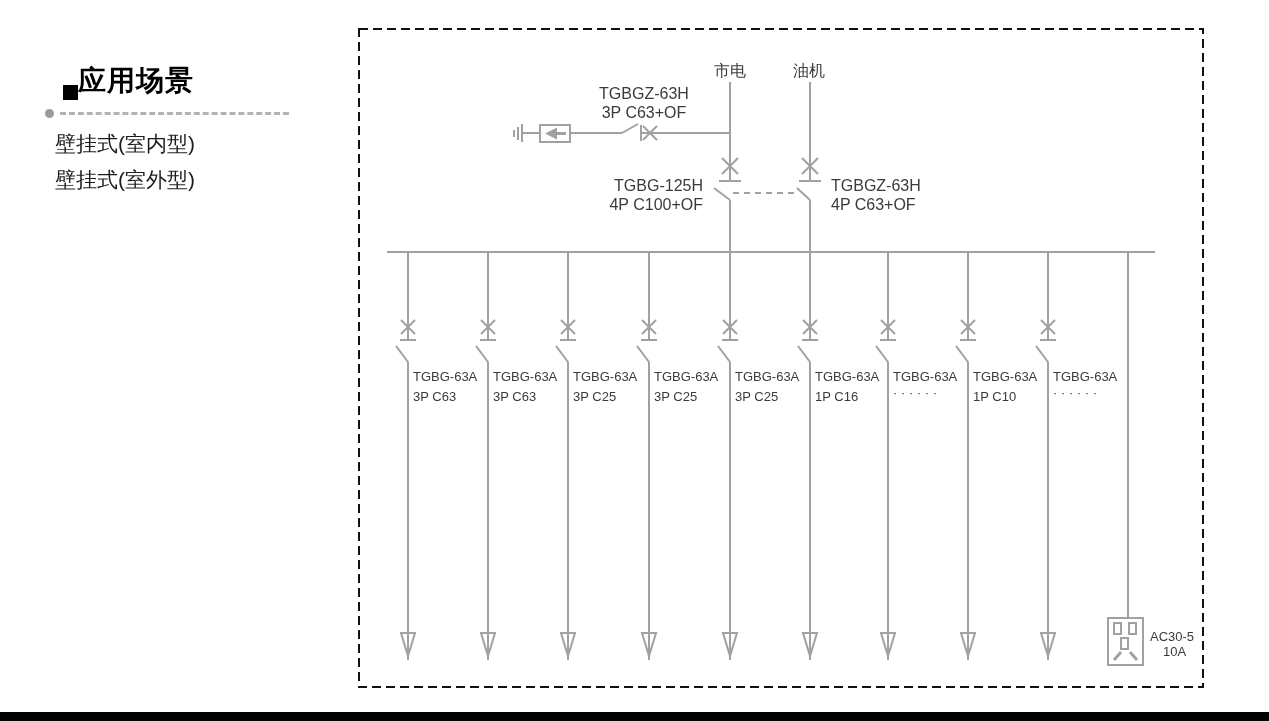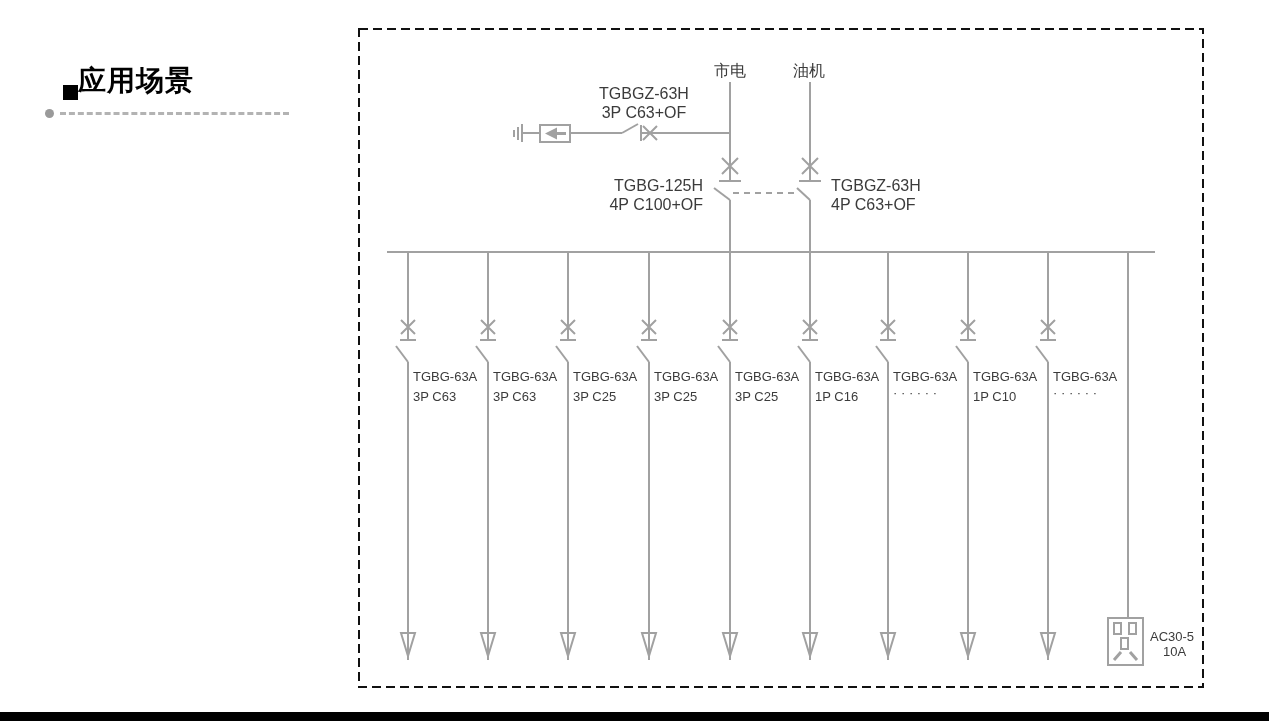--- a/index.html
+++ b/index.html
@@ -72,20 +72,22 @@
     <span class="heading-square"></span>
     <span class="heading-text">应用场景</span>
   </div>
 
   <div class="separator">
     <span class="dot"></span>
     <span class="dashline"></span>
   </div>
 
   <div class="panel-items">
+    <div class="panel-item">壁挂式(室内型)</div>
+    <div class="panel-item">壁挂式(室外型)</div>
   </div>
 
   <svg width="1269" height="721" viewBox="0 0 1269 721">
     <rect class="box-border" x="359" y="29" width="844" height="658"></rect>
 
     <g class="sch">
 
       <line x1="730" y1="82" x2="730" y2="180"></line>
       <line x1="810" y1="82" x2="810" y2="180"></line>
 

